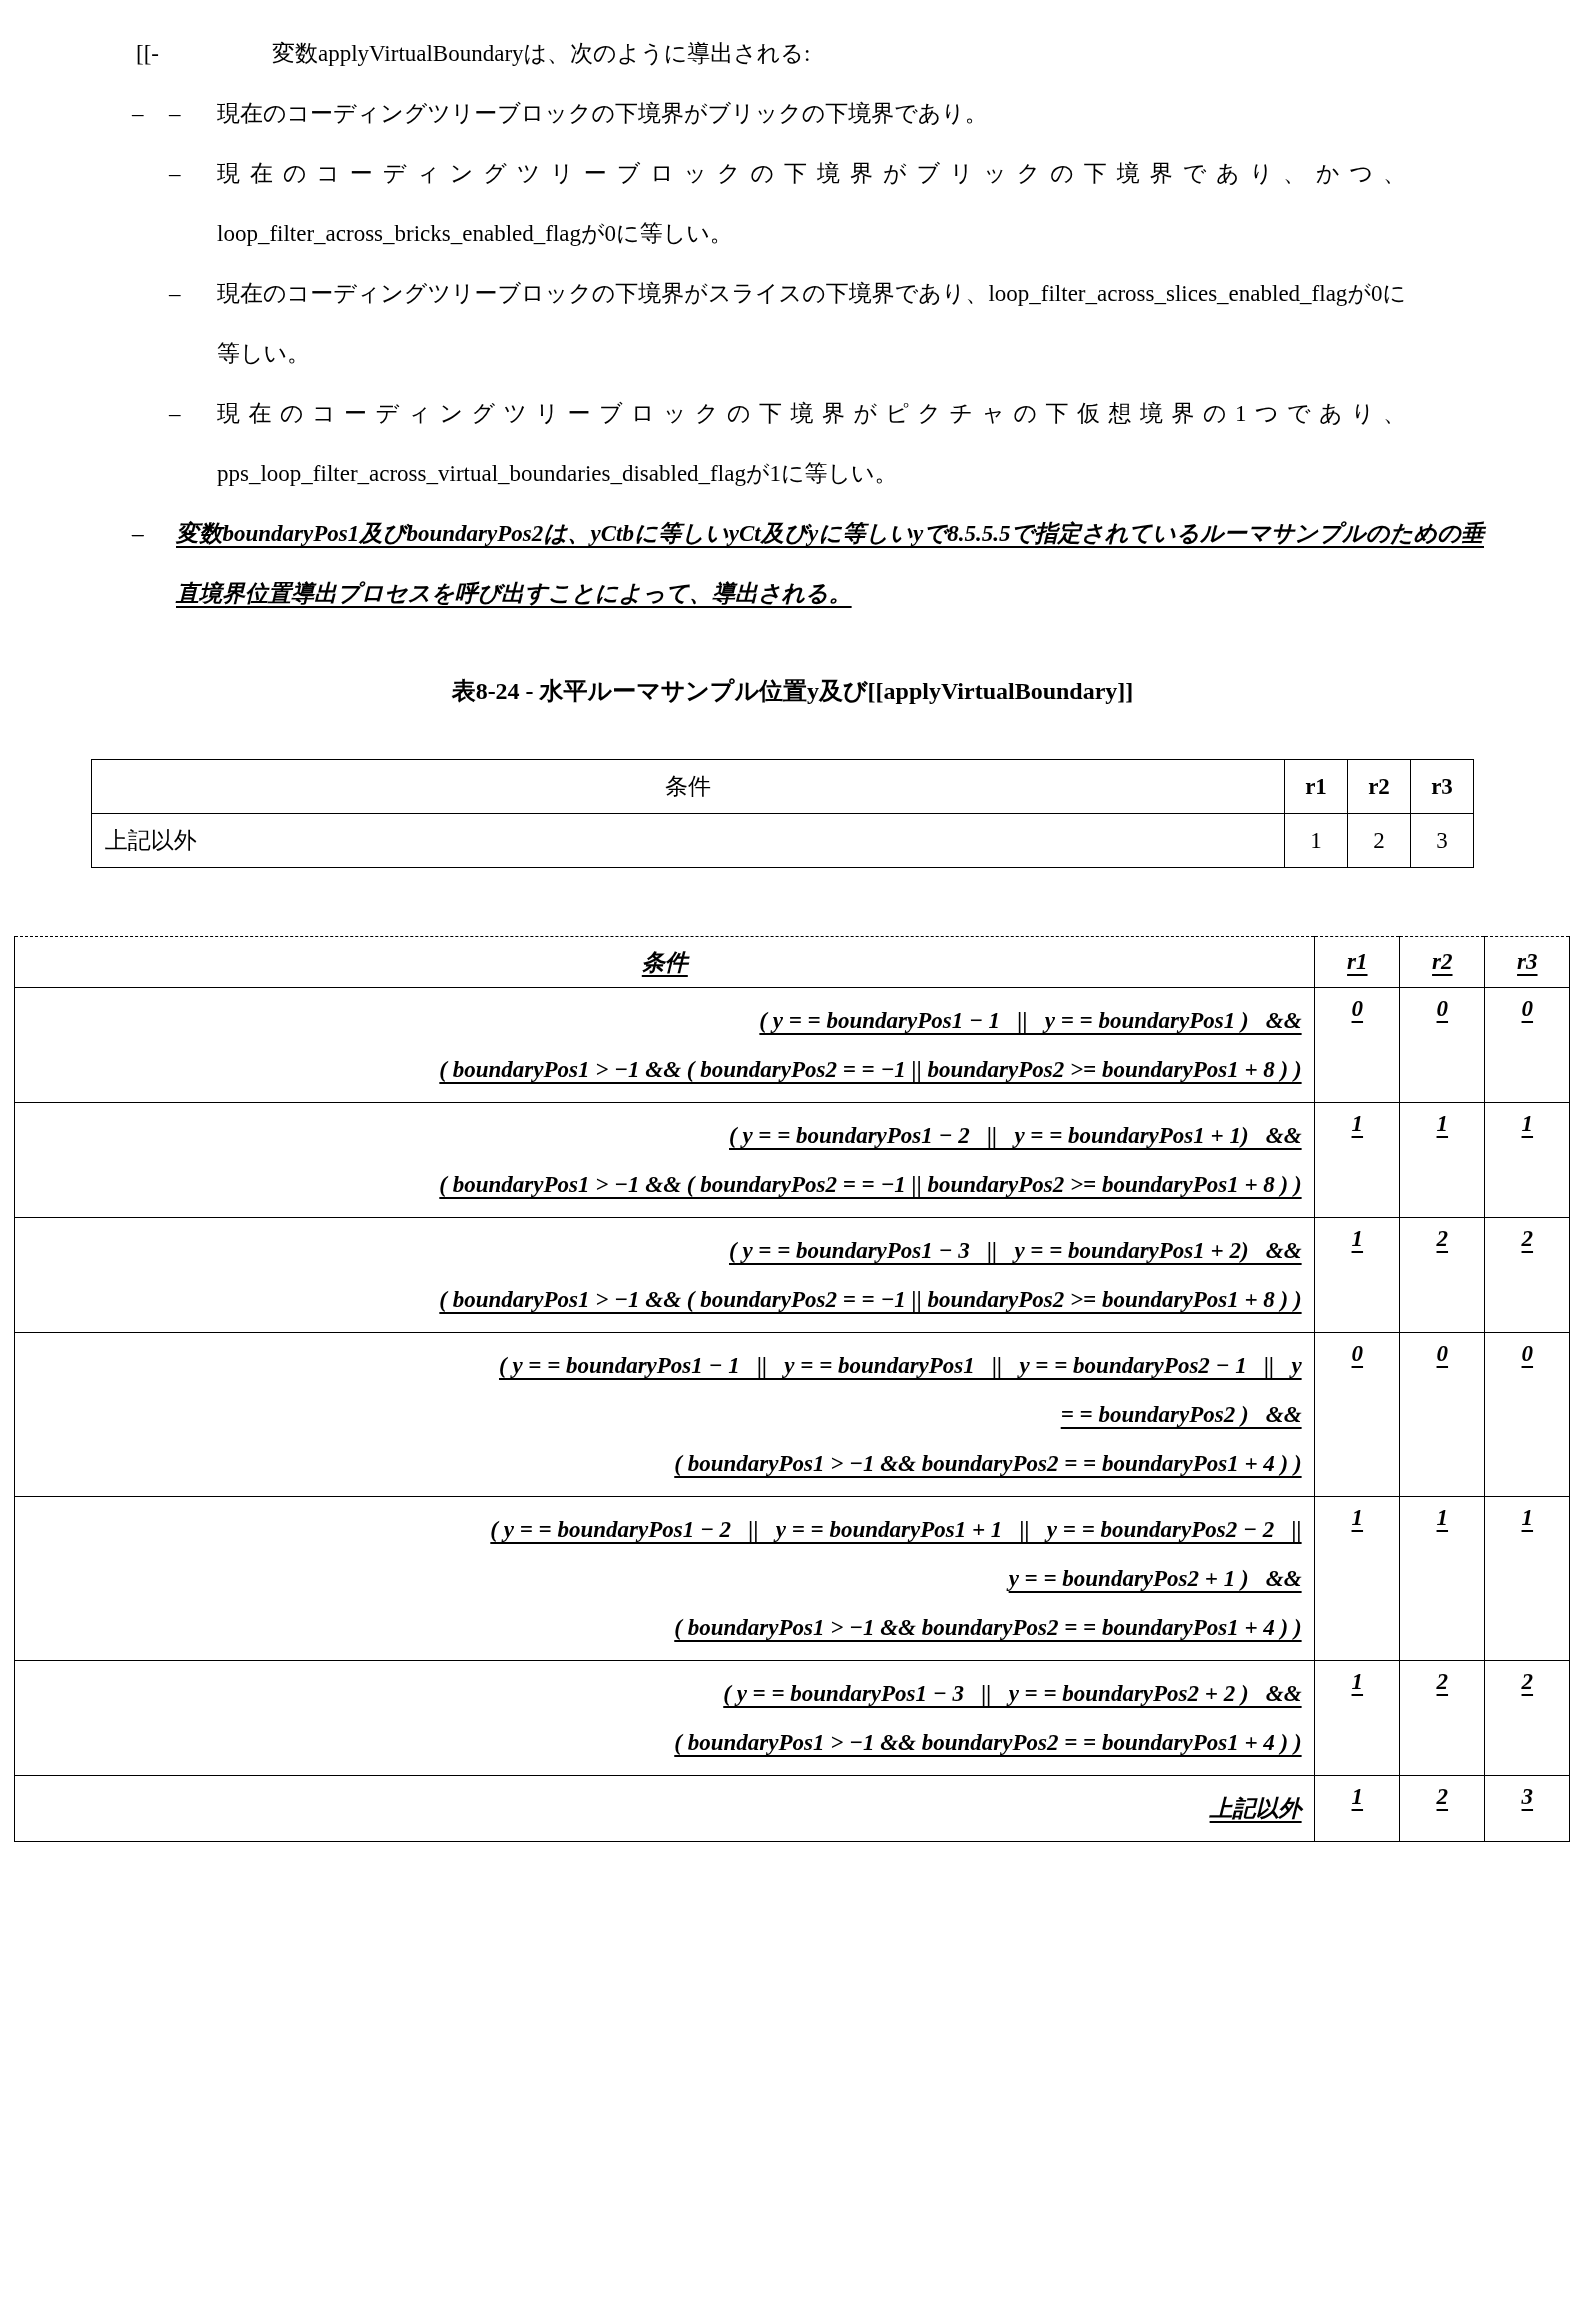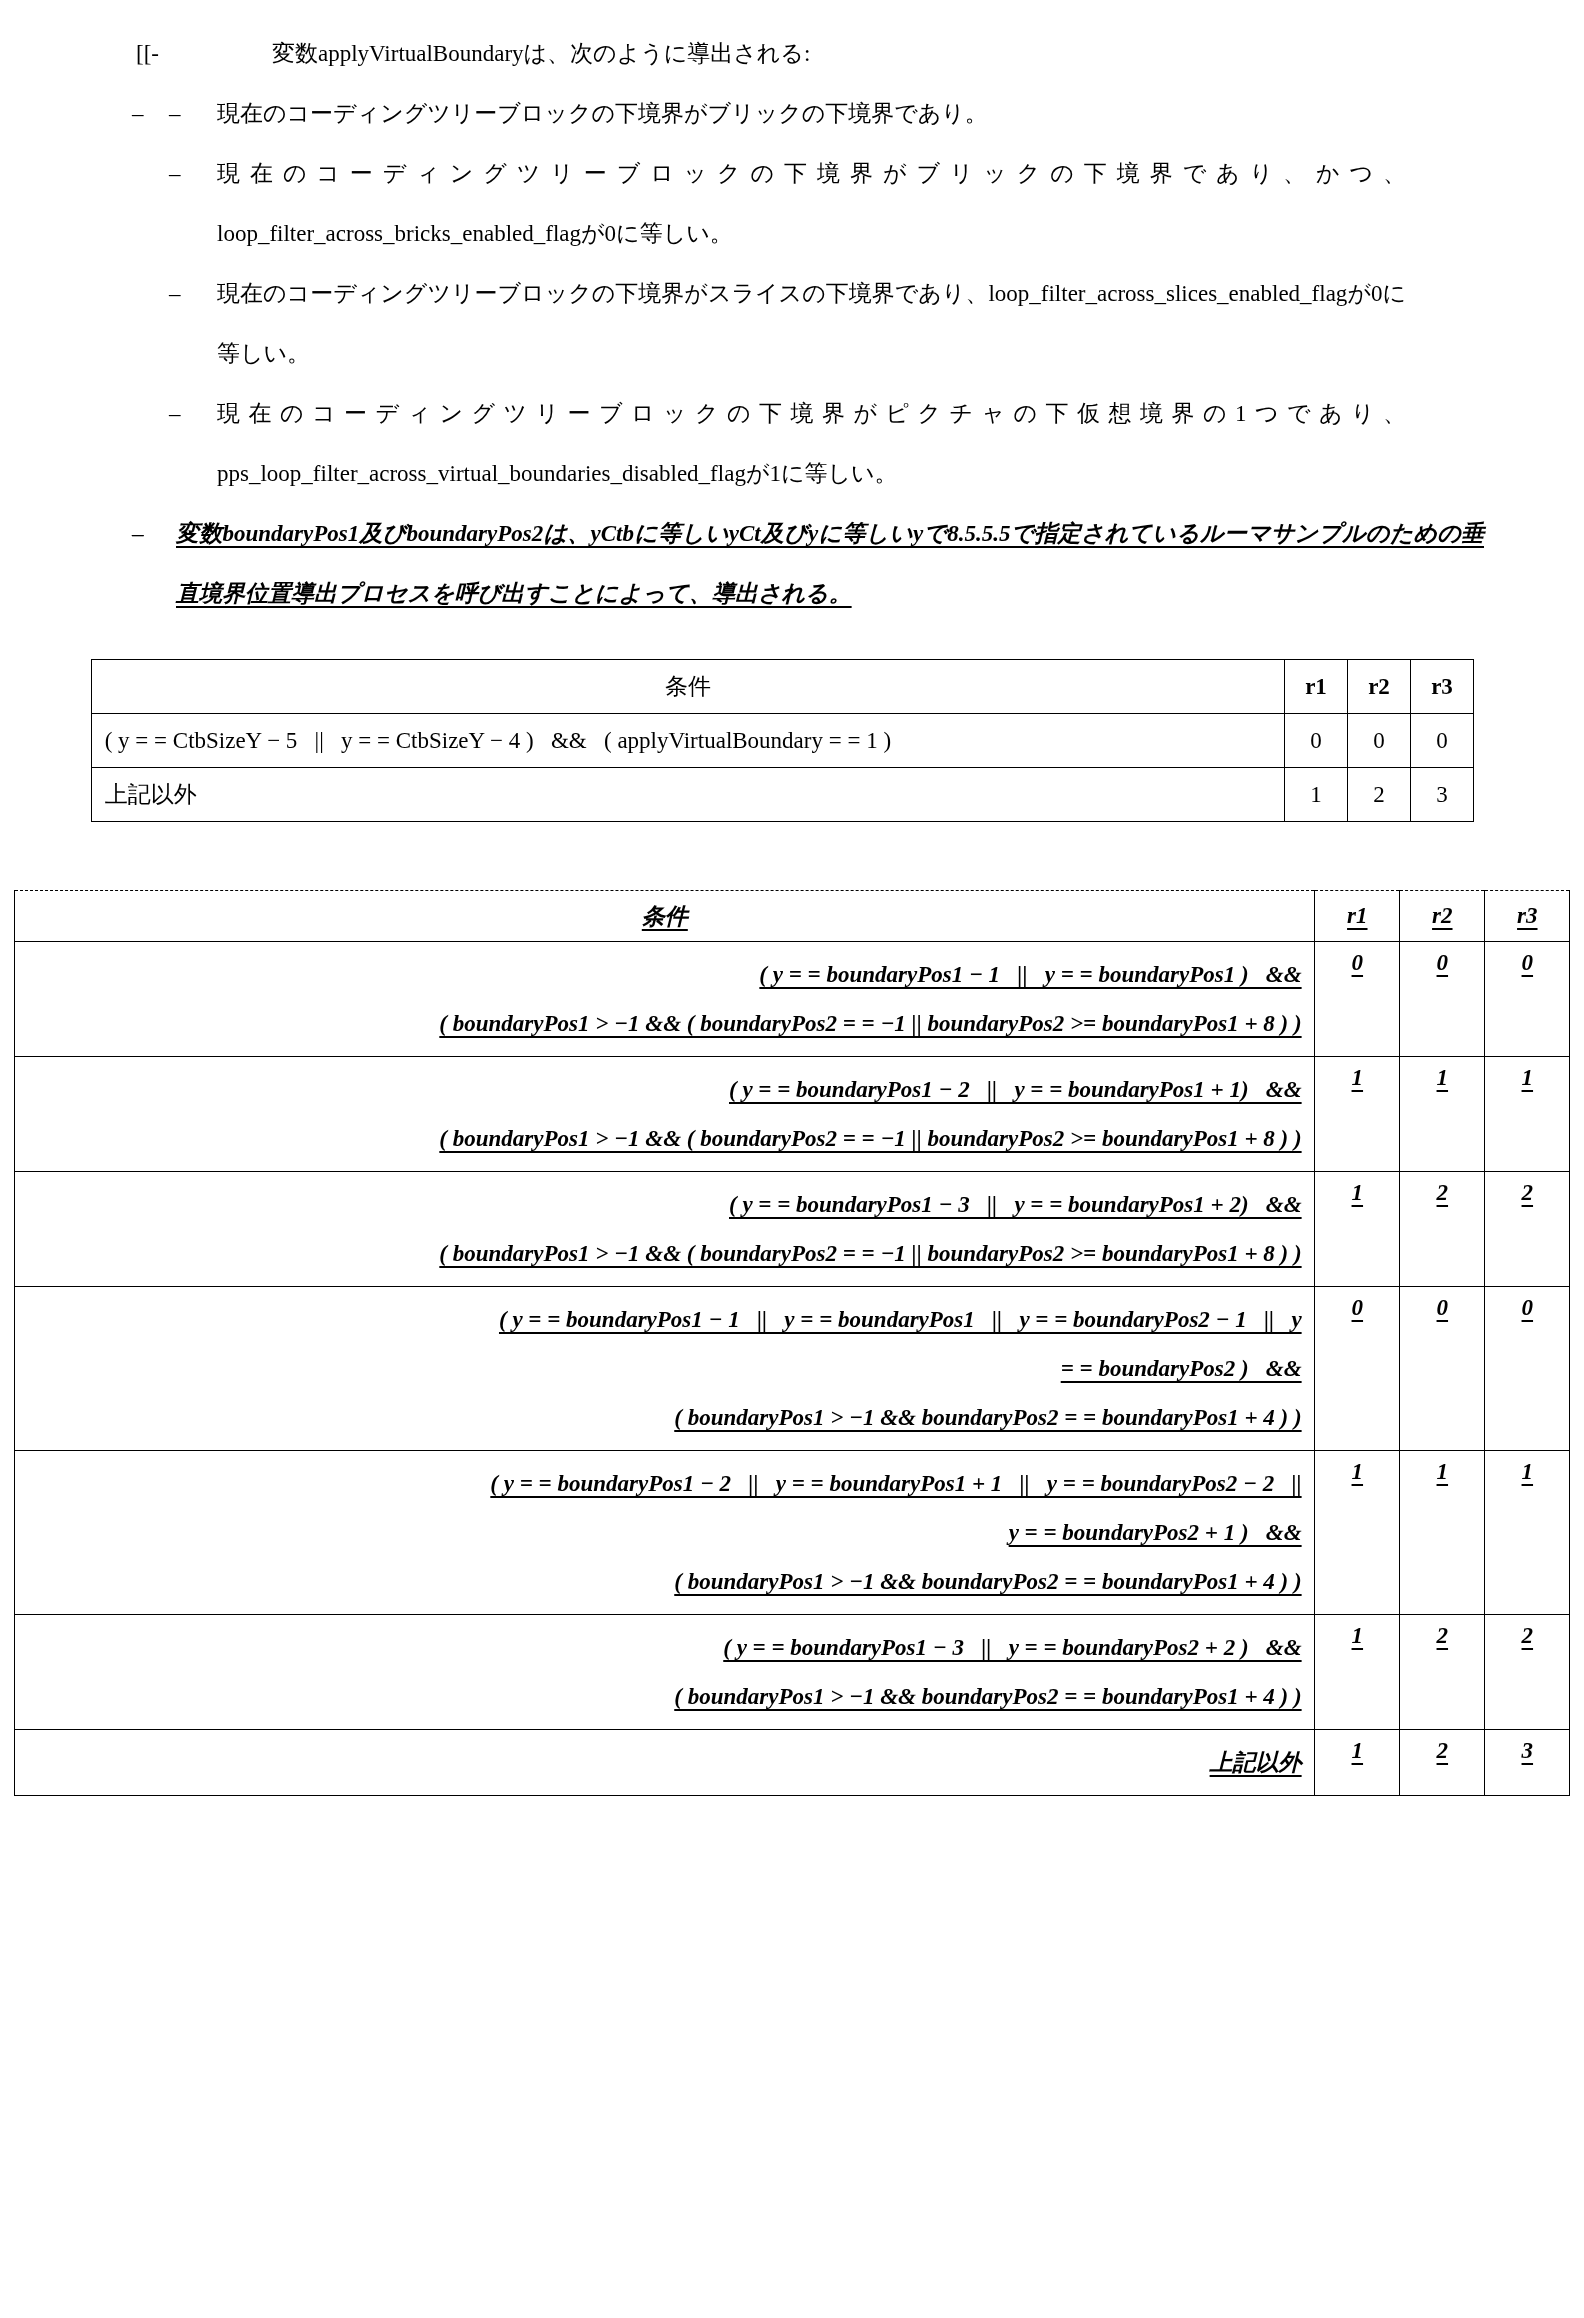--- a/index.html
+++ b/index.html
@@ -134,37 +134,32 @@
     <div class="para li l1">
       <span class="dash">–</span>
     </div>
 
     <div class="para li l1">
       <span class="dash">–</span>
       <span class="em-text">変数boundaryPos1及びboundaryPos2は、yCtbに等しいyCt及びyに等しいyで8.5.5.5で指定されているルーマサンプルのための垂直境界位置導出プロセスを呼び出すことによって、導出される。</span>
     </div>
 
     <div class="caption">
+      <div class="cap-line">表8-24 - 水平ルーマサンプル位置y及び[[applyVirtualBoundary]]</div>
     </div>
 
     <table class="t1">
       <tbody>
         <tr class="hdr">
           <td class="cond">条件</td>
           <td class="num">r1</td>
           <td class="num">r2</td>
           <td class="num">r3</td>
         </tr>
         <tr>
-          <td class="cond">( y = = CtbSizeY − 5   ||   y = = CtbSizeY − 4 )   &amp;&amp;   ( applyVirtualBoundary = = 1 )</td>
-          <td class="num">0</td>
-          <td class="num">0</td>
-          <td class="num">0</td>
-        </tr>
-        <tr>
           <td class="cond">上記以外</td>
           <td class="num">1</td>
           <td class="num">2</td>
           <td class="num">3</td>
         </tr>
       </tbody>
     </table>
 
     <table class="t2">
       <tbody>

